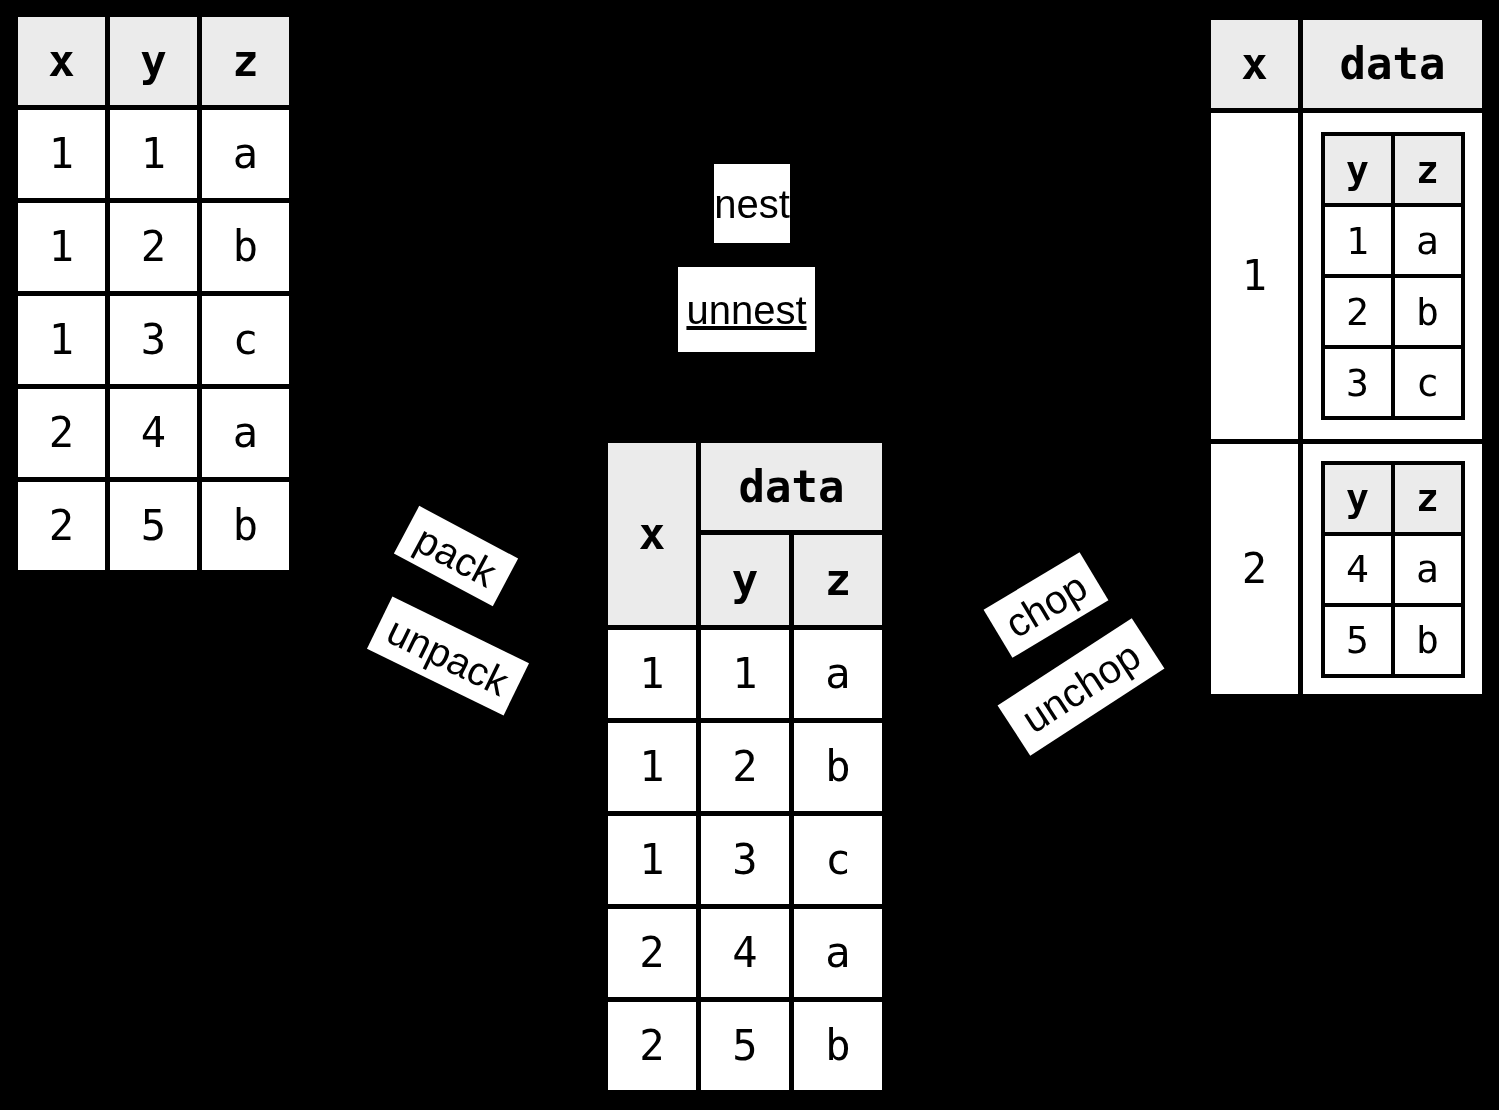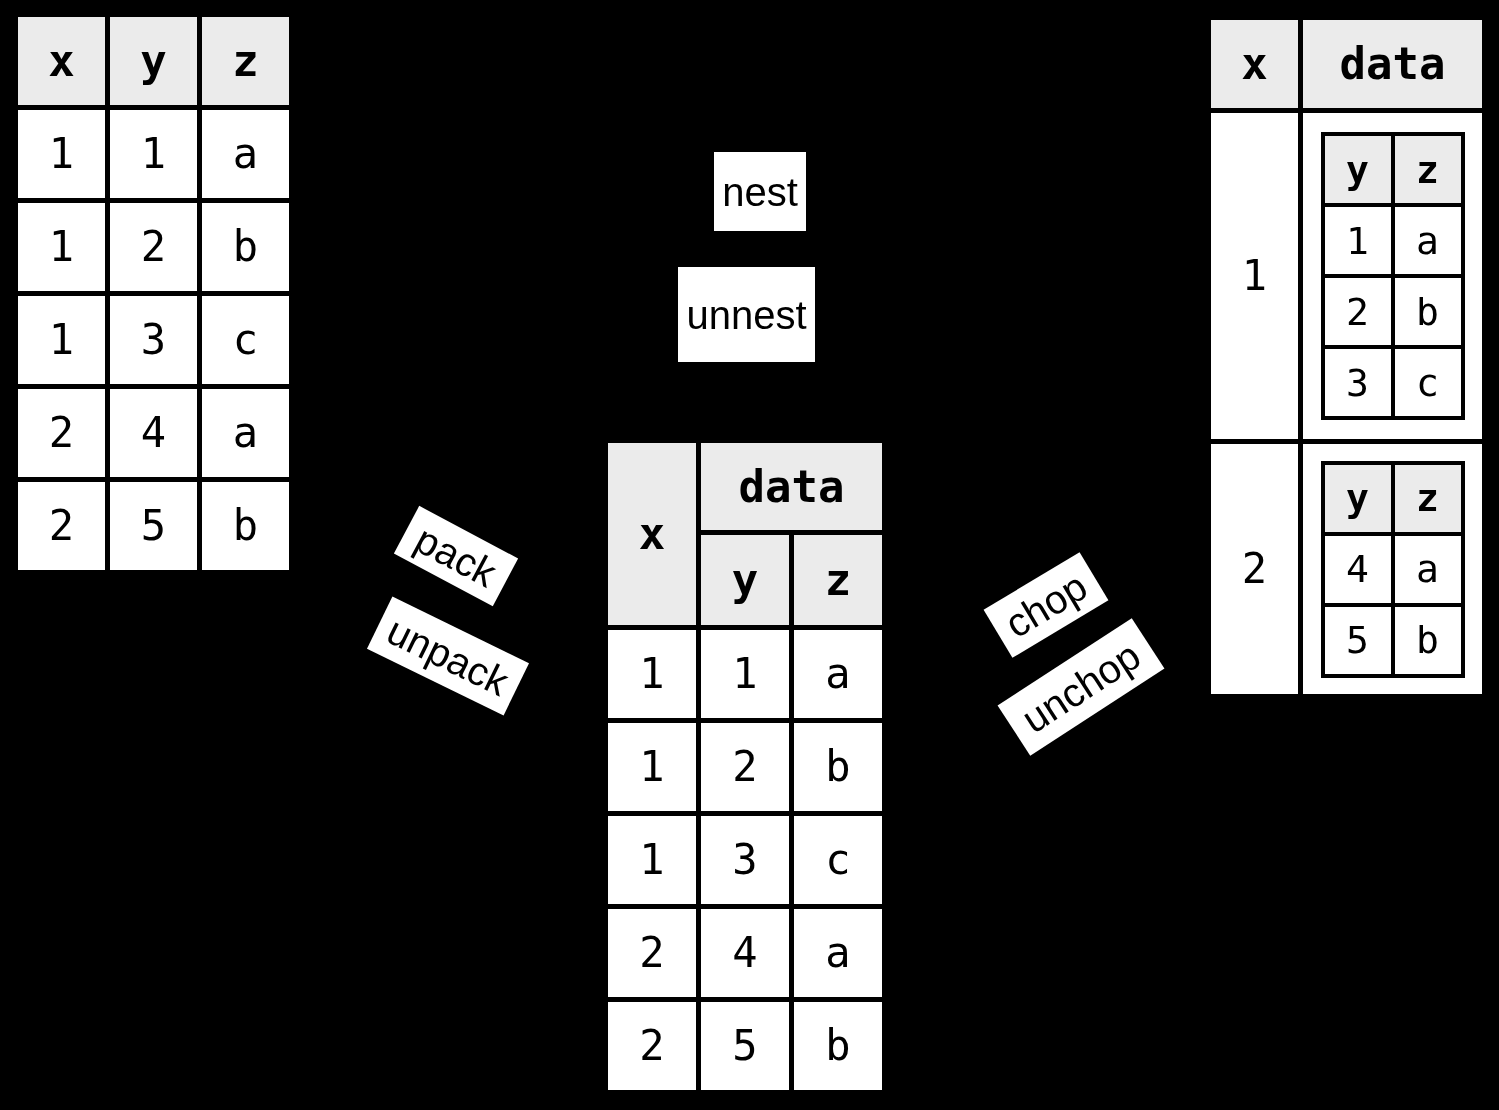--- a/index.html
+++ b/index.html
@@ -75,22 +75,22 @@
     background: #ffffff;
     color: #000000;
     display: flex;
     align-items: center;
     justify-content: center;
     font-family: "Liberation Sans", sans-serif;
     font-size: 40px;
     line-height: 1;
     box-sizing: border-box;
   }
-  #lbl-nest   { left: 714px;  top: 152px; width: 92px;  height: 79px; }
-  #lbl-unnest { left: 678px;  top: 267px; width: 137px; height: 95px; }
+  #lbl-nest   { left: 714px;  top: 164px; width: 76px;  height: 79px; }
+  #lbl-unnest { left: 678px;  top: 267px; width: 137px; height: 85px; text-decoration: underline; }
   #lbl-pack   { left: 400px;  top: 529px; width: 112px; height: 54px; transform: rotate(28deg); }
   #lbl-unpack { left: 372px;  top: 627px; width: 152px; height: 58px; transform: rotate(26deg); }
   #lbl-chop   { left: 990px;  top: 577px; width: 112px; height: 56px; transform: rotate(-31deg); }
   #lbl-unchop { left: 1001px; top: 657px; width: 160px; height: 60px; transform: rotate(-33deg); }
 </style>
 </head>
 <body>
 
 <div id="canvas">
 

